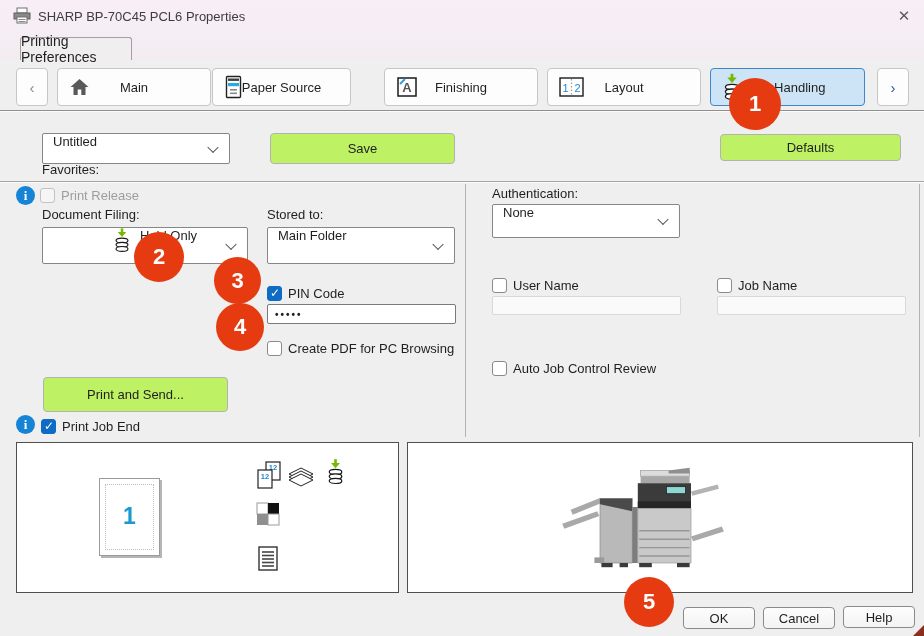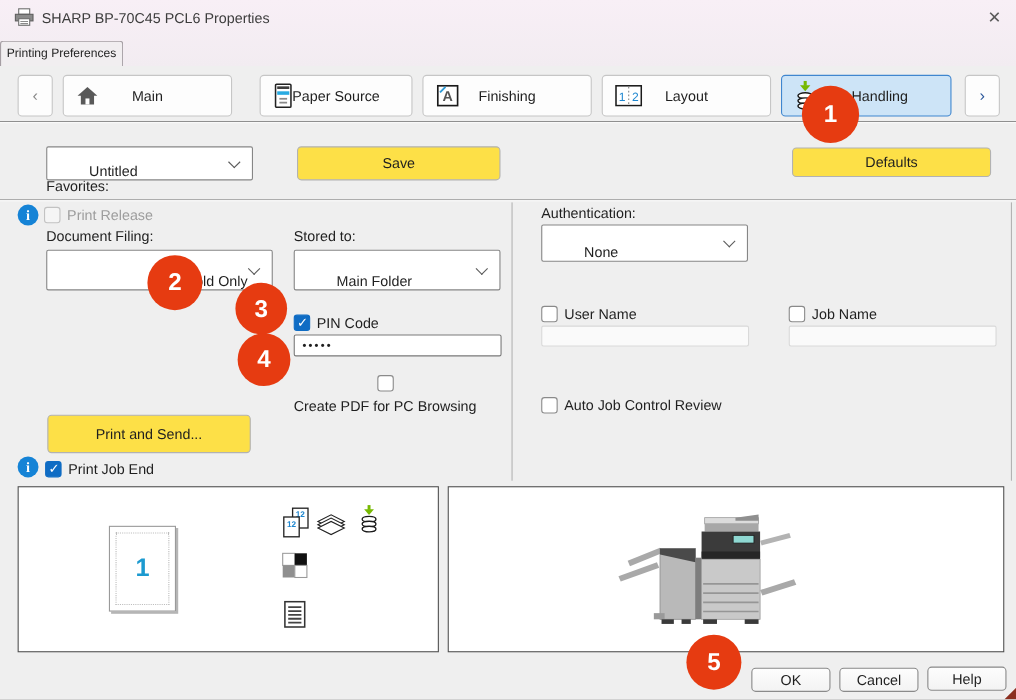--- a/index.html
+++ b/index.html
@@ -10,59 +10,59 @@
     font-size: 13px; color: #1f1f1f; background: #efefef;
     outline: 1px solid #8f8f8f; overflow: hidden;
   }
   
   .titlebar { position:absolute; left:0; top:0; width:924px; height:60px;
     background: linear-gradient(#f8eff6, #f2ecf1); }
   .title-text { position:absolute; left:38px; top:9px; color:#3d3d3d; }
   .close-btn { position:absolute; right:0; top:0; width:40px; height:32px;
     display:flex; align-items:center; justify-content:center; color:#5a5a5a; font-size:15px; }
   .title-printer-icon { position:absolute; left:12px; top:7px; }
-  .pp-tab { position:absolute; left:0; top:37px; width:112px; height:23px;
+  .pp-tab { position:absolute; left:20px; top:37px; width:112px; height:23px;
     background:#f1eef0; border:1px solid #a59ea3; border-bottom:none;
     border-radius:3px 3px 0 0; display:flex; align-items:center; justify-content:center;
-    font-size:11px; }
+    font-size:14px; }
   .page-bg { position:absolute; left:0; top:60px; width:924px; height:576px; background:#efefef; }
 
   
   .tabbtn { position:absolute; top:68px; height:38px; background:#fdfdfd;
     border:1px solid #c6c6c6; border-radius:4px; display:flex; align-items:center;
     justify-content:center; }
   .tabbtn .ticon { position:absolute; left:11px; top:50%; transform:translateY(-50%); display:flex; }
   .tabbtn.selected { background:#cde4f7; border:1px solid #3f86cf; }
   .arrowbtn { width:32px; font-size:15px; }
   #tab-prev { left:16px; color:#8a8a8a; }
   #tab-main { left:57px; width:154px; }
-  #tab-paper { left:236px; width:139px; }
+  #tab-paper { left:212px; width:139px; }
   #tab-finishing { left:384px; width:154px; }
   #tab-layout { left:547px; width:154px; }
   #tab-job { left:710px; width:155px; }
   #tab-next { left:877px; color:#2b579a; }
 
   .hline1 { position:absolute; left:0; top:110px; width:924px; height:1px; background:#8f8f8f; }
   .hline1b{ position:absolute; left:0; top:111px; width:924px; height:1px; background:#fbfbfb; }
   .hline2 { position:absolute; left:0; top:181px; width:924px; height:1px; background:#a6a6a6; }
   .hline2b{ position:absolute; left:0; top:182px; width:924px; height:1px; background:#fbfbfb; }
   .vdiv1  { position:absolute; left:465px; top:184px; width:1px; height:253px; background:#b3b3b3; }
   .vdiv2  { position:absolute; left:919px; top:184px; width:1px; height:253px; background:#b3b3b3; }
 
   
   .lbl { position:absolute; white-space:nowrap; }
   #favorites-label { left:42px; top:114px;margin-top:48px; }
   .select { position:absolute; background:#fff; border:1px solid #868686; border-radius:2px;
-    display:flex; align-items:flex-end;padding-left:28px; }
+    display:flex; align-items:flex-start; }
   .select .sel-text { margin-left:10px; }
   .chev { position:absolute; right:12px; top:50%; width:8px; height:8px;
     border-right:1.6px solid #5a5a5a; border-bottom:1.6px solid #5a5a5a;
     transform: translateY(-70%) rotate(45deg); }
   #favorites-select { left:42px; top:133px; width:188px; height:31px; }
-  .btn { position:absolute; background:#fde047; border:1px solid #b2b2b2; border-radius:4px;
+  .btn { position:absolute; background:#bef264; border:1px solid #b2b2b2; border-radius:4px;
     display:flex; align-items:center; justify-content:center; }
   #save-btn { left:270px; top:133px; width:185px; height:31px; }
   #defaults-btn { left:720px; top:134px; width:181px; height:27px; }
 
   
   .cbrow { position:absolute; display:flex; align-items:center; gap:6px; white-space:nowrap; }
   .cb { width:15px; height:15px; border:1px solid #8a8a8a; border-radius:3px; background:#fff;
     position:relative; flex:0 0 auto; }
   .cb.checked { background:#0f6cc4; border-color:#0f6cc4; }
   .cb.checked::after { content:"✓"; position:absolute; left:2px; top:-1px; color:#fff; font-size:12px; }
@@ -78,21 +78,21 @@
   #docfiling-label { left:42px; top:207px; }
   #docfiling-select { left:42px; top:227px; width:206px; height:37px; }
   #docfiling-select .dbwrap { margin-left:70px; display:flex; }
   #docfiling-select .sel-text { margin-left:9px; }
   #storedto-label { left:267px; top:207px; }
   #storedto-select { left:267px; top:227px; width:188px; height:37px; }
   #pin-row { left:267px; top:286px; }
   .field { position:absolute; background:#fff; border:1px solid #7a7a7a; border-radius:2px; }
   #pin-field { left:267px; top:304px; width:189px; height:20px; font-size:10px; font-weight:bold;
     letter-spacing:2px; padding:4px 0 0 7px; }
-  #createpdf-row { left:267px; top:341px;flex-direction:column; }
+  #createpdf-row { left:267px; top:341px; }
   #print-send-btn { left:43px; top:377px; width:185px; height:35px; }
   #info-notify { left:16px; top:415px; }
   #notify-row { left:41px; top:419px; }
 
   
   #auth-label { left:492px; top:186px; }
   #auth-select { left:492px; top:204px; width:188px; height:34px; }
   #username-row { left:492px; top:278px; }
   #jobname-row { left:717px; top:278px; }
   .dis-field { position:absolute; background:#fafafa; border:1px solid #d9d9d9; border-radius:2px; }

